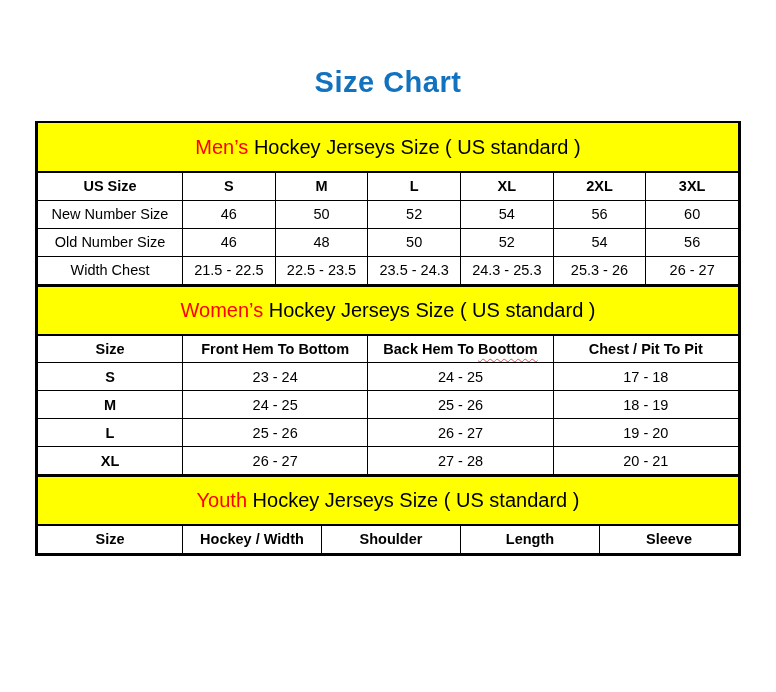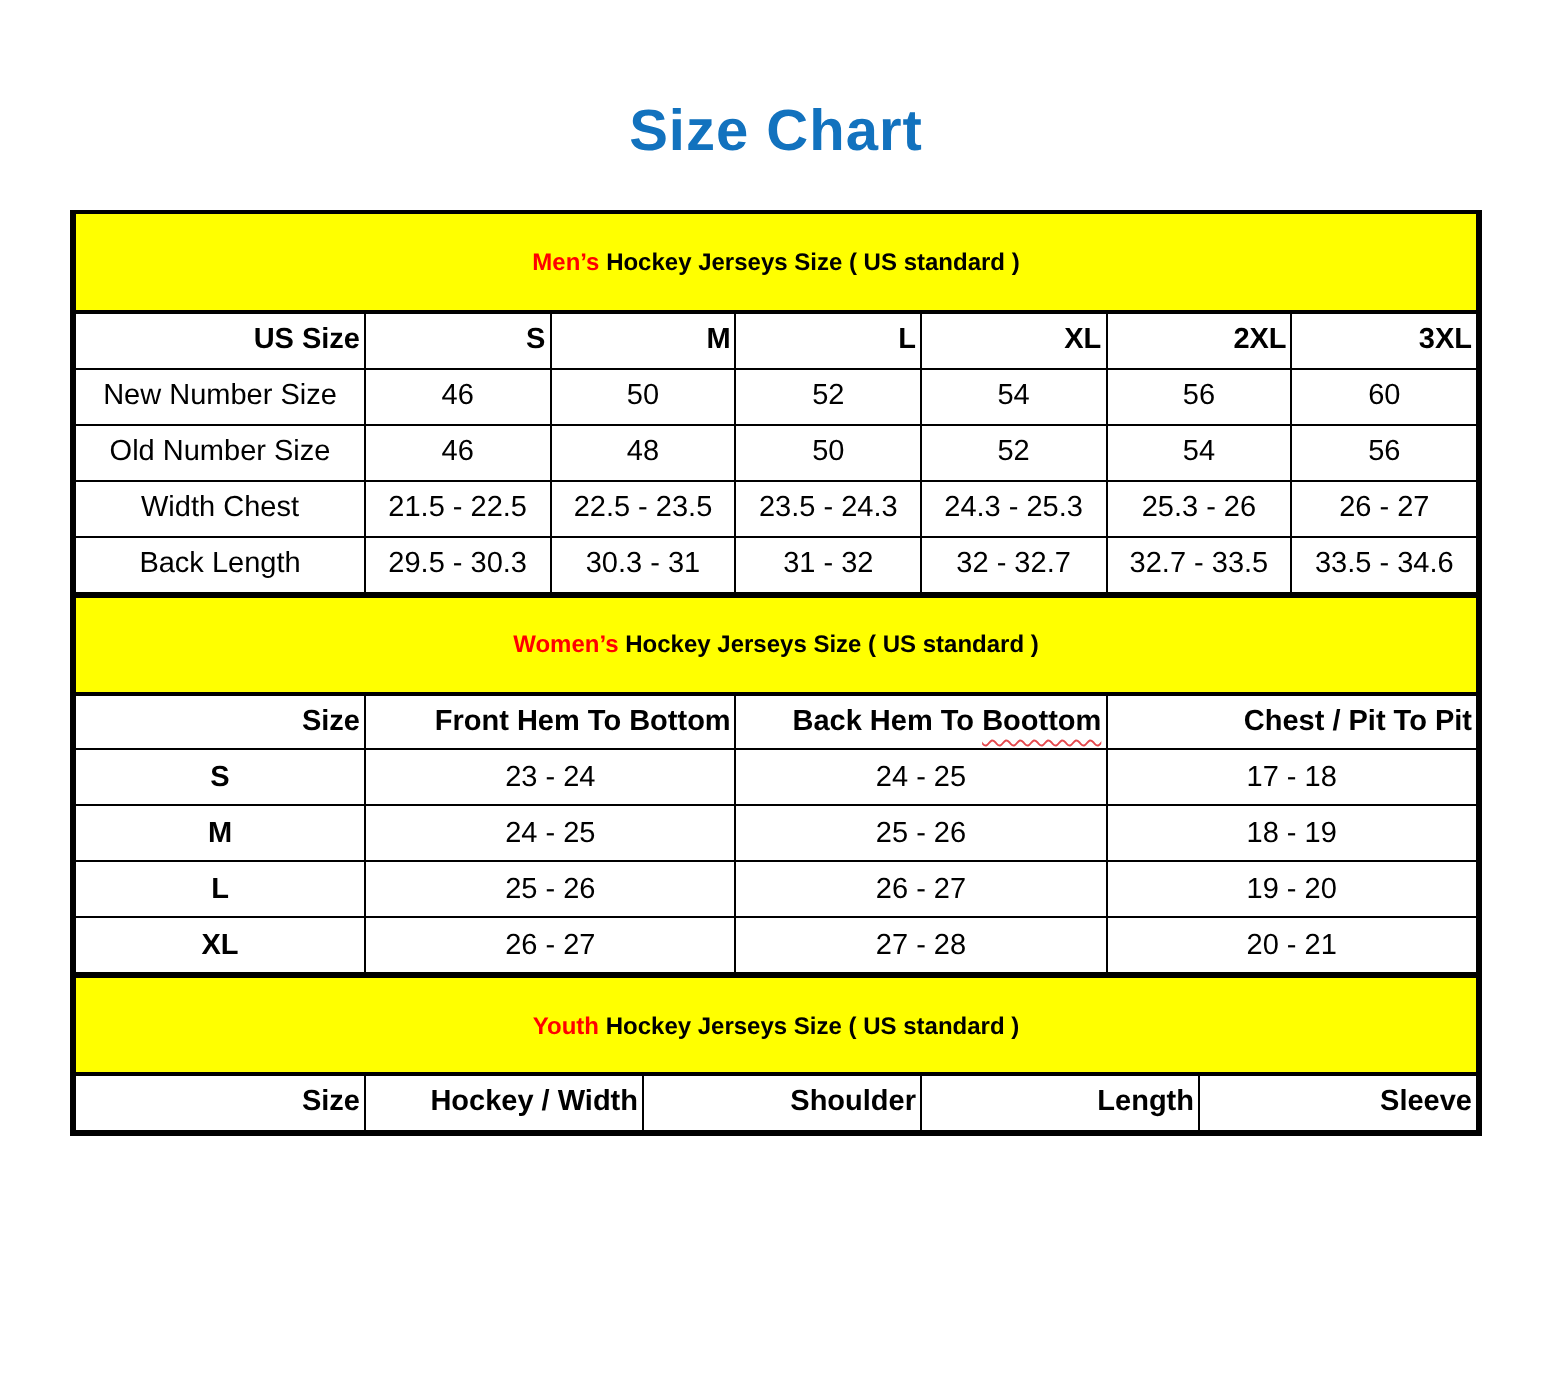--- a/index.html
+++ b/index.html
@@ -8,21 +8,21 @@
     width: 776px; height: 692px;
     background: #ffffff;
     font-family: "Liberation Sans", sans-serif;
     color: #000000;
     overflow: hidden;
   }
   .page { width: 776px; height: 692px; position: relative; }
 
   .title {
     margin: 0;
-    padding-top: 50px;
+    padding-top: 66px;
     text-align: center;
     font-size: 29px;
     font-weight: bold;
     letter-spacing: 0.5px;
     color: var(--title-blue, #1272BE);
   }
 
   .chart-wrap {
     width: 706px;
     margin: 22px auto 0 auto;
@@ -39,29 +39,29 @@
     text-align: center;
     vertical-align: middle;
     padding: 0 2px;
     font-size: 14.5px;
     height: 28px;
     overflow: hidden;
     white-space: nowrap;
   }
   tr.banner td {
     background: var(--banner-yellow, #FFFF00);
-    font-weight: bold;
-    font-size: 12px;
+    font-weight: normal;
+    font-size: 20px;
     height: 49px;
     border-top: 2px solid var(--border-black, #000);
     border-bottom: 2px solid var(--border-black, #000);
   }
   table.section:first-child tr.banner td { border-top: none; }
   .hl { color: var(--accent-red, #FF0000); }
-  tr.cols th { font-weight: bold; font-size: 14.5px; text-align: right; }
+  tr.cols th { font-weight: bold; font-size: 14.5px; }
   td.row-label-bold { font-weight: bold; }
   .squiggle {
     text-decoration-line: underline;
     text-decoration-style: wavy;
     text-decoration-color: var(--squiggle-red, #E5484D);
     text-decoration-thickness: 1px;
     text-underline-offset: 4px;
   }
 </style>
 </head>
@@ -115,29 +115,20 @@
         <td>56</td>
       </tr>
       <tr>
         <td>Width Chest</td>
         <td>21.5 - 22.5</td>
         <td>22.5 - 23.5</td>
         <td>23.5 - 24.3</td>
         <td>24.3 - 25.3</td>
         <td>25.3 - 26</td>
         <td>26 - 27</td>
-      </tr>
-      <tr>
-        <td>Back Length</td>
-        <td>29.5 - 30.3</td>
-        <td>30.3 - 31</td>
-        <td>31 - 32</td>
-        <td>32 - 32.7</td>
-        <td>32.7 - 33.5</td>
-        <td>33.5 - 34.6</td>
       </tr>
     </tbody>
       </table>
 
     <table class="section">
       <colgroup>
           <col style="width:145px">
           <col>
           <col>
           <col>

